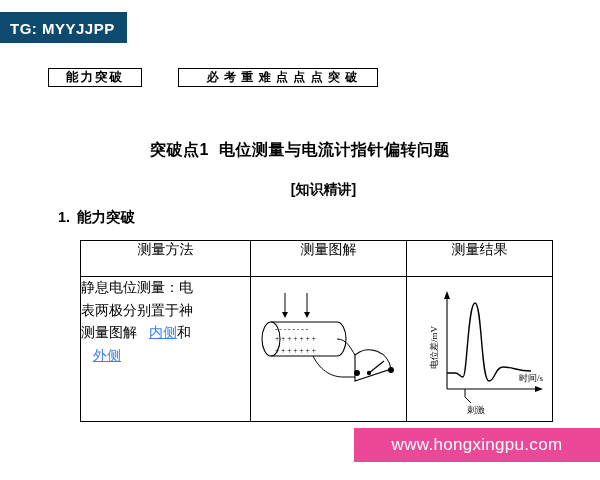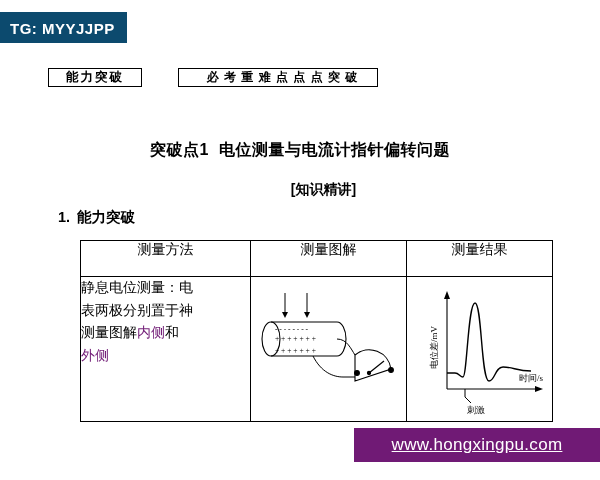--- a/index.html
+++ b/index.html
@@ -159,41 +159,42 @@
   .col2 { width: 156px; }
   .col3 { width: 146px; }
   .body-row td { height: 145px; }
   .desc-cell {
     padding: 11px 12px 0 12px;
     font-size: 14px;
     line-height: 1.62;
     font-family: "Liberation Serif", serif;
   }
   .red-u {
-    color: #701a75;
+    color: #3b82f6;
+    text-decoration: underline;
+    margin-left: 12px;
   }
 
   
   .diagram-cell, .result-cell { position: relative; }
   svg { display: block; }
 
   
   #watermark {
     position: absolute;
     right: 0; bottom: 18px;
     width: 246px; height: 34px;
-    background: #701a75;
+    background: #ec4899;
     color: #ffffff;
     font-size: 17px;
     display: flex;
     align-items: center;
     justify-content: center;
     letter-spacing: 0.3px;
     font-family: "Liberation Sans", sans-serif;
-    text-decoration: underline;
   }
 </style>
 </head>
 <body>
 
 <div id="tg-badge">TG: MYYJJPP</div>
 
 <div id="step-header">
   <div class="step-row2">
     <div class="nlpt">能力突破</div>

